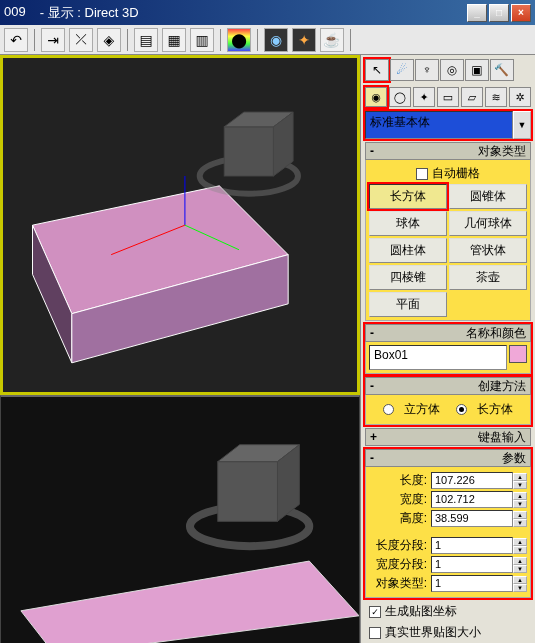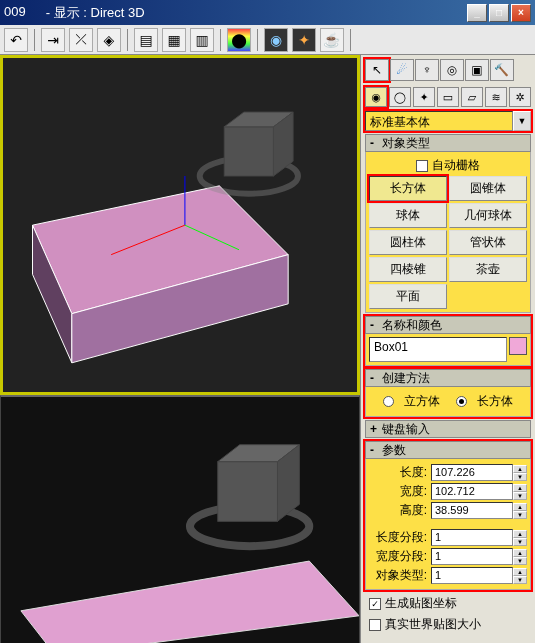--- a/index.html
+++ b/index.html
@@ -1,19 +1,19 @@
 <!DOCTYPE html>
 <html><head>
 <meta charset="utf-8">
 <style>
 * { box-sizing: border-box; margin: 0; padding: 0; }
 body { font-family: "SimSun", "Microsoft YaHei", sans-serif; font-size: 12px; background: #d4d0c8; width: 535px; height: 643px; overflow: hidden; }
 
 .titlebar { background: linear-gradient(to right, #0a246a, #3a6ea5); height: 25px; display: flex; justify-content: space-between; align-items: center; padding: 0 4px; color: white; font-size: 13px; }
-.titlebar-left { display: flex; gap: 20px; }
+.titlebar-left { display: flex; gap: 14px; }
 .titlebar-buttons { display: flex; gap: 2px; }
 .win-btn { width: 20px; height: 18px; background: linear-gradient(#f0f0f0, #c0c0c0); border: 1px solid #fff; border-right-color: #555; border-bottom-color: #555; display: flex; align-items: center; justify-content: center; font-size: 10px; font-weight: bold; }
 .win-btn.close { background: linear-gradient(#e87050, #d04020); color: white; }
 
 .toolbar { background: #e8e8e8; height: 30px; display: flex; align-items: center; padding: 2px 4px; gap: 4px; border-bottom: 1px solid #888; }
 .toolbar-sep { width: 1px; height: 22px; background: #888; margin: 0 2px; }
 .tb-btn { width: 24px; height: 24px; border: 1px solid #aaa; background: #f0f0f0; display: flex; align-items: center; justify-content: center; font-size: 14px; }
 .tb-btn.dark { background:#333; }
 
 .main { display: flex; height: 588px; }
@@ -25,27 +25,27 @@
 
 .cmd-tabs { display: flex; gap: 1px; padding: 2px; flex-wrap: wrap; }
 .cmd-tab { width: 24px; height: 22px; border: 1px solid #888; background: #e8e8e8; display: flex; align-items: center; justify-content: center; font-size: 12px; }
 .cmd-tab.highlighted { outline: 2px solid red; }
 
 .subcmd-row { display: flex; gap: 2px; padding: 2px; margin-top: 2px; }
 .subcmd { width: 22px; height: 20px; border: 1px solid #888; background: #e8e8e8; display:flex; align-items:center; justify-content:center; font-size: 11px; }
 .subcmd.highlighted { outline: 2px solid red; background: #f0e8a0; }
 
 .dropdown { width: calc(100% - 4px); margin: 2px; display: flex; outline: 2px solid red; }
-.dropdown-field { flex: 1; background: #fde047; border: 1px inset #888; padding: 2px 4px; height: 20px; }
+.dropdown-field { flex: 1; background: #1d4ed8; border: 1px inset #888; padding: 2px 4px; height: 28px; }
 .dropdown-btn { width: 18px; background: #e0e0e0; border: 1px outset #fff; display:flex; align-items:center; justify-content:center; font-size:9px; }
 
 .rollout { margin: 3px 2px; }
 .rollout-header { background: #c8c8b8; border: 1px solid #888; display: flex; align-items: center; height: 18px; padding: 0 4px; }
 .rollout-toggle { width: 12px; font-weight: bold; }
-.rollout-title { flex: 1; text-align: left; }
+.rollout-title { flex: 1; text-align: right; }
 .rollout-body { border: 1px solid #aaa; border-top: none; padding: 3px; background: #fde047; }
 .rollout.highlighted { outline: 2px solid red; }
 
 .checkbox-row { display: flex; align-items: center; gap: 4px; padding: 2px; justify-content: center; }
 .cb { width: 12px; height: 12px; border: 1px solid #555; background: white; display: inline-flex; align-items:center; justify-content:center; font-size:9px; }
 
 .btn-grid { display: grid; grid-template-columns: 1fr 1fr; gap: 2px; }
 .type-btn { border: 1px outset #ddd; background: #e8e8e0; padding: 3px; text-align: center; font-size: 12px; cursor: pointer; }
 .type-btn.active { background: #f0e890; border: 1px inset #888; }
 .type-btn.highlighted { outline: 2px solid red; }

